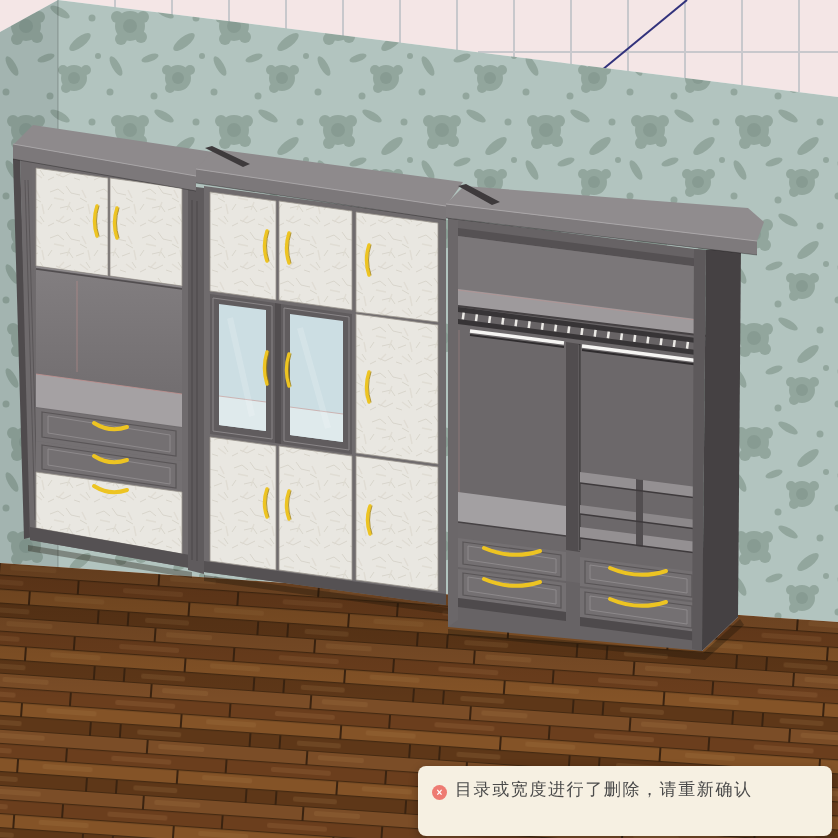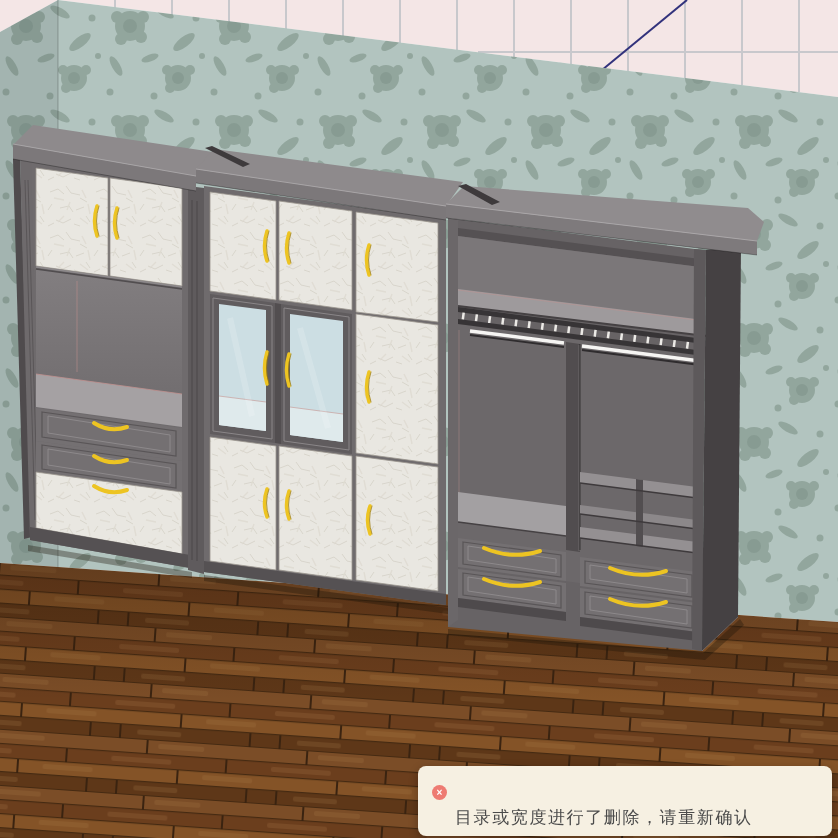--- a/index.html
+++ b/index.html
@@ -6,21 +6,21 @@
   .stage{position:relative;width:838px;height:838px;overflow:hidden;
          font-family:"Liberation Sans", sans-serif;}
   .scene-svg{position:absolute;left:0;top:0;}
   .toast{position:absolute;left:418px;top:766px;width:414px;height:70px;
          background:#f6f0e2;border-radius:8px;box-shadow:0 3px 10px rgba(0,0,0,.28);
          box-sizing:border-box;padding:10px 14px 10px 37px;}
   .toast-icon{position:absolute;left:14px;top:19px;width:15px;height:15px;border-radius:50%;
               background:#ee7b72;color:#fff;font-size:10px;font-weight:bold;line-height:15px;
               text-align:center;}
   .toast-text{display:block;width:308px;font-size:17px;line-height:27px;letter-spacing:1.6px;
-              color:#4b4b4b;margin-top:28px;}
+              color:#4b4b4b;}
 </style>
 </head>
 <body>
 
 <div class="stage">
 
 <svg class="scene-svg" width="838" height="838" viewBox="0 0 838 838">
   <defs>
     <pattern id="damask" width="104" height="104" patternUnits="userSpaceOnUse">
       <rect width="104" height="104" fill="#b2c4bf"></rect>

